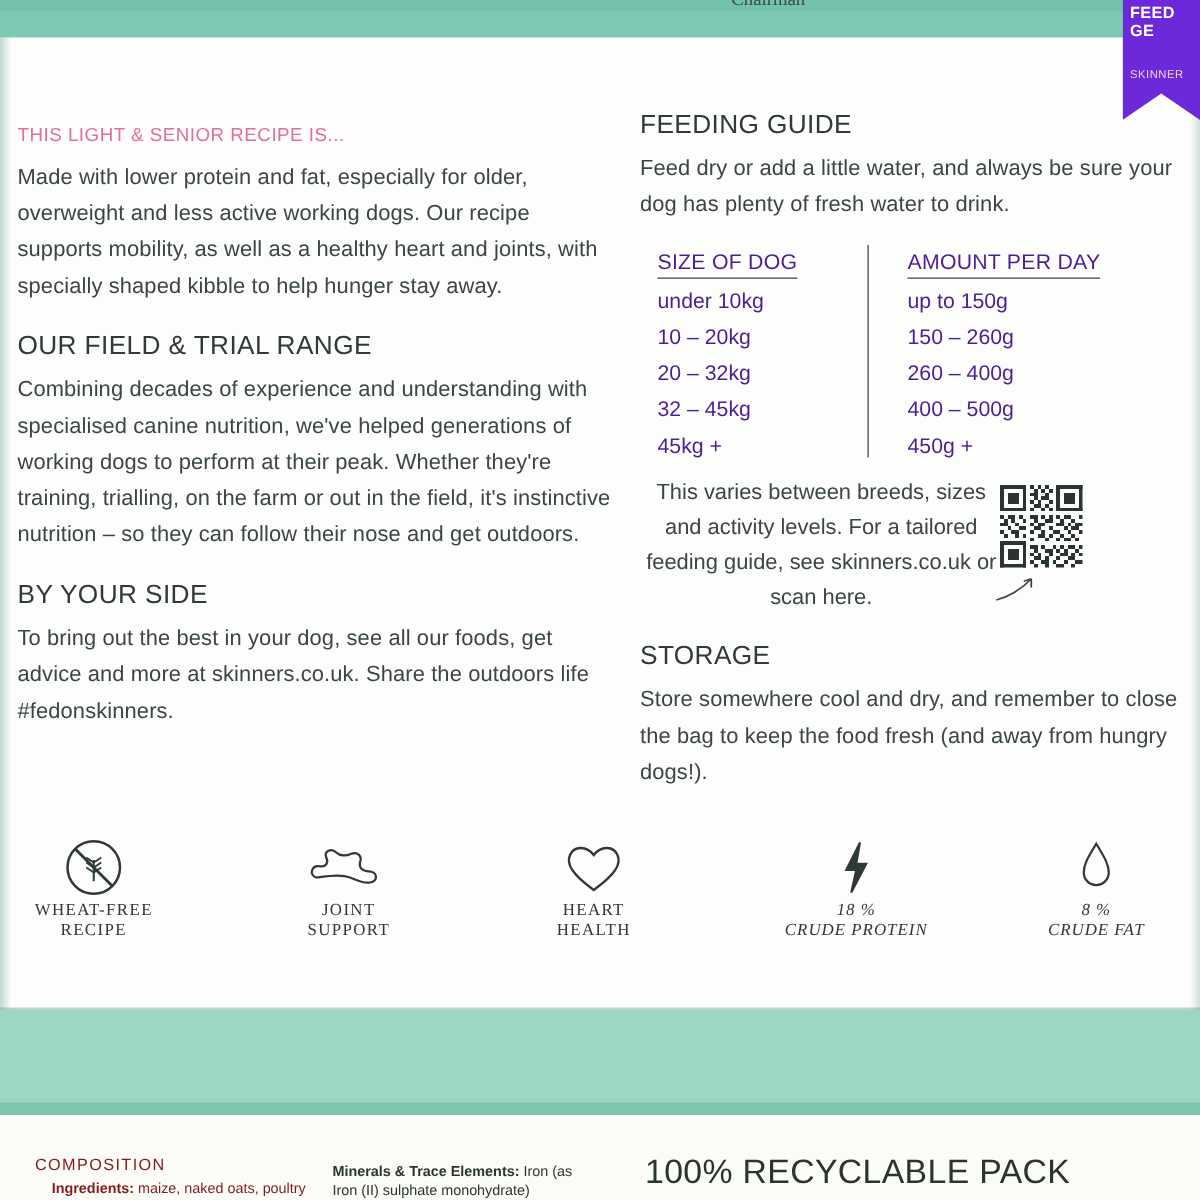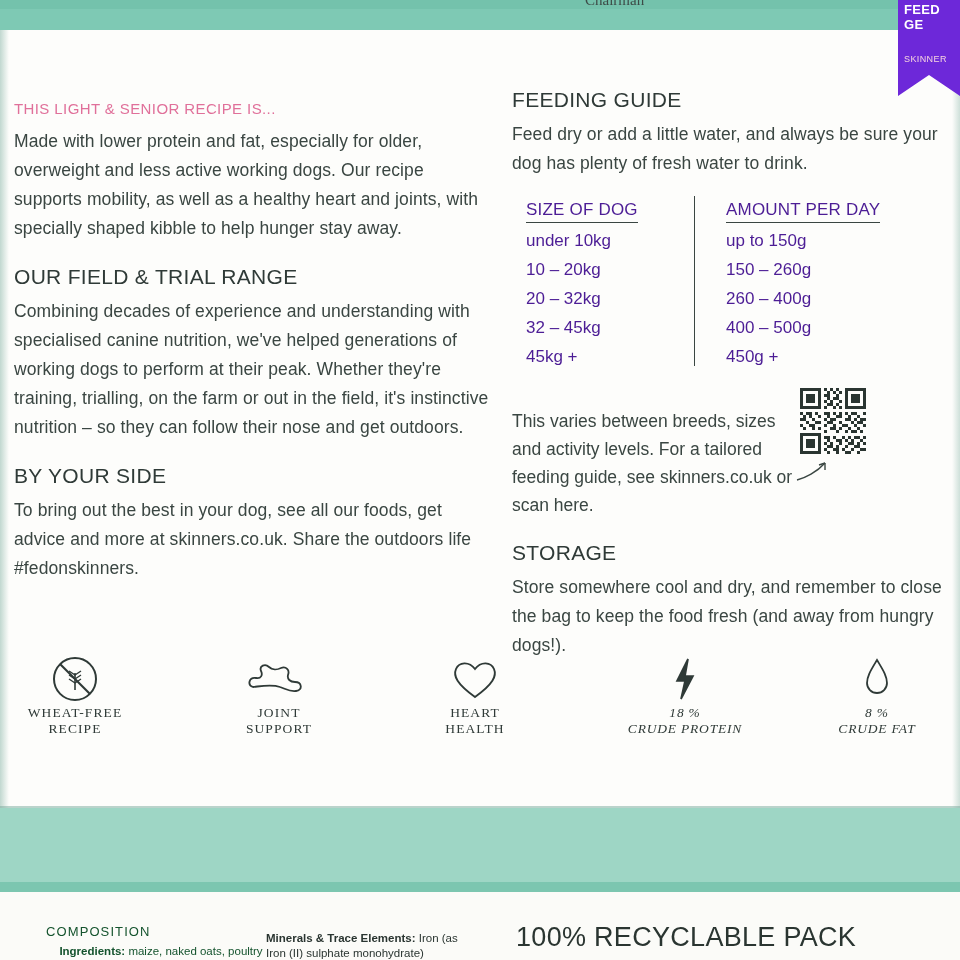--- a/index.html
+++ b/index.html
@@ -137,42 +137,43 @@
   .feed-table .c2 { padding-left: 14px; }
   .vdiv2 {
     position: absolute;
     left: 694px;
     top: 196px;
     width: 1.4px;
     height: 170px;
     background: #3a4642;
   }
   .note {
-    margin-top: 36px;
+    margin-top: 8px;
     font-size: 17.5px;
     line-height: 28px;
     color: #3a4642;
     width: 290px;
+    text-align: center;
   }
   
   .qr {
     position: absolute;
     left: 800px; top: 388px;
     width: 66px; height: 66px;
   }
   .qr svg { display: block; }
   .qr-arrow {
     position: absolute;
     left: 795px; top: 458px;
     width: 36px; height: 26px;
   }
   
   .icon-row {
     position: absolute;
-    left: 0; top: 645px;
+    left: 0; top: 660px;
     width: 942px; height: 130px;
   }
   .icon-item {
     position: absolute;
     text-align: center;
     color: #2f3a37;
   }
   .icon-item .glyph { height: 52px; }
   .icon-item .cap {
     font-family: "Liberation Serif", serif;
@@ -184,22 +185,21 @@
   .icon-item .cap.small-caps {
     font-style: normal;
     font-variant: small-caps;
     letter-spacing: 1.1px;
   }
   
   .comp {
     position: absolute;
     left: 28px; top: 924px;
     width: 230px;
-    color: #14532d;
-    margin-left: 18px;
+    color: #7f1d1d;
   }
   .comp h4 {
     margin: 0 0 5px 0;
     font-size: 13px;
     font-weight: 400;
     letter-spacing: 1.1px;
   }
   .comp p {
     margin: 0;
     font-size: 11.5px;

